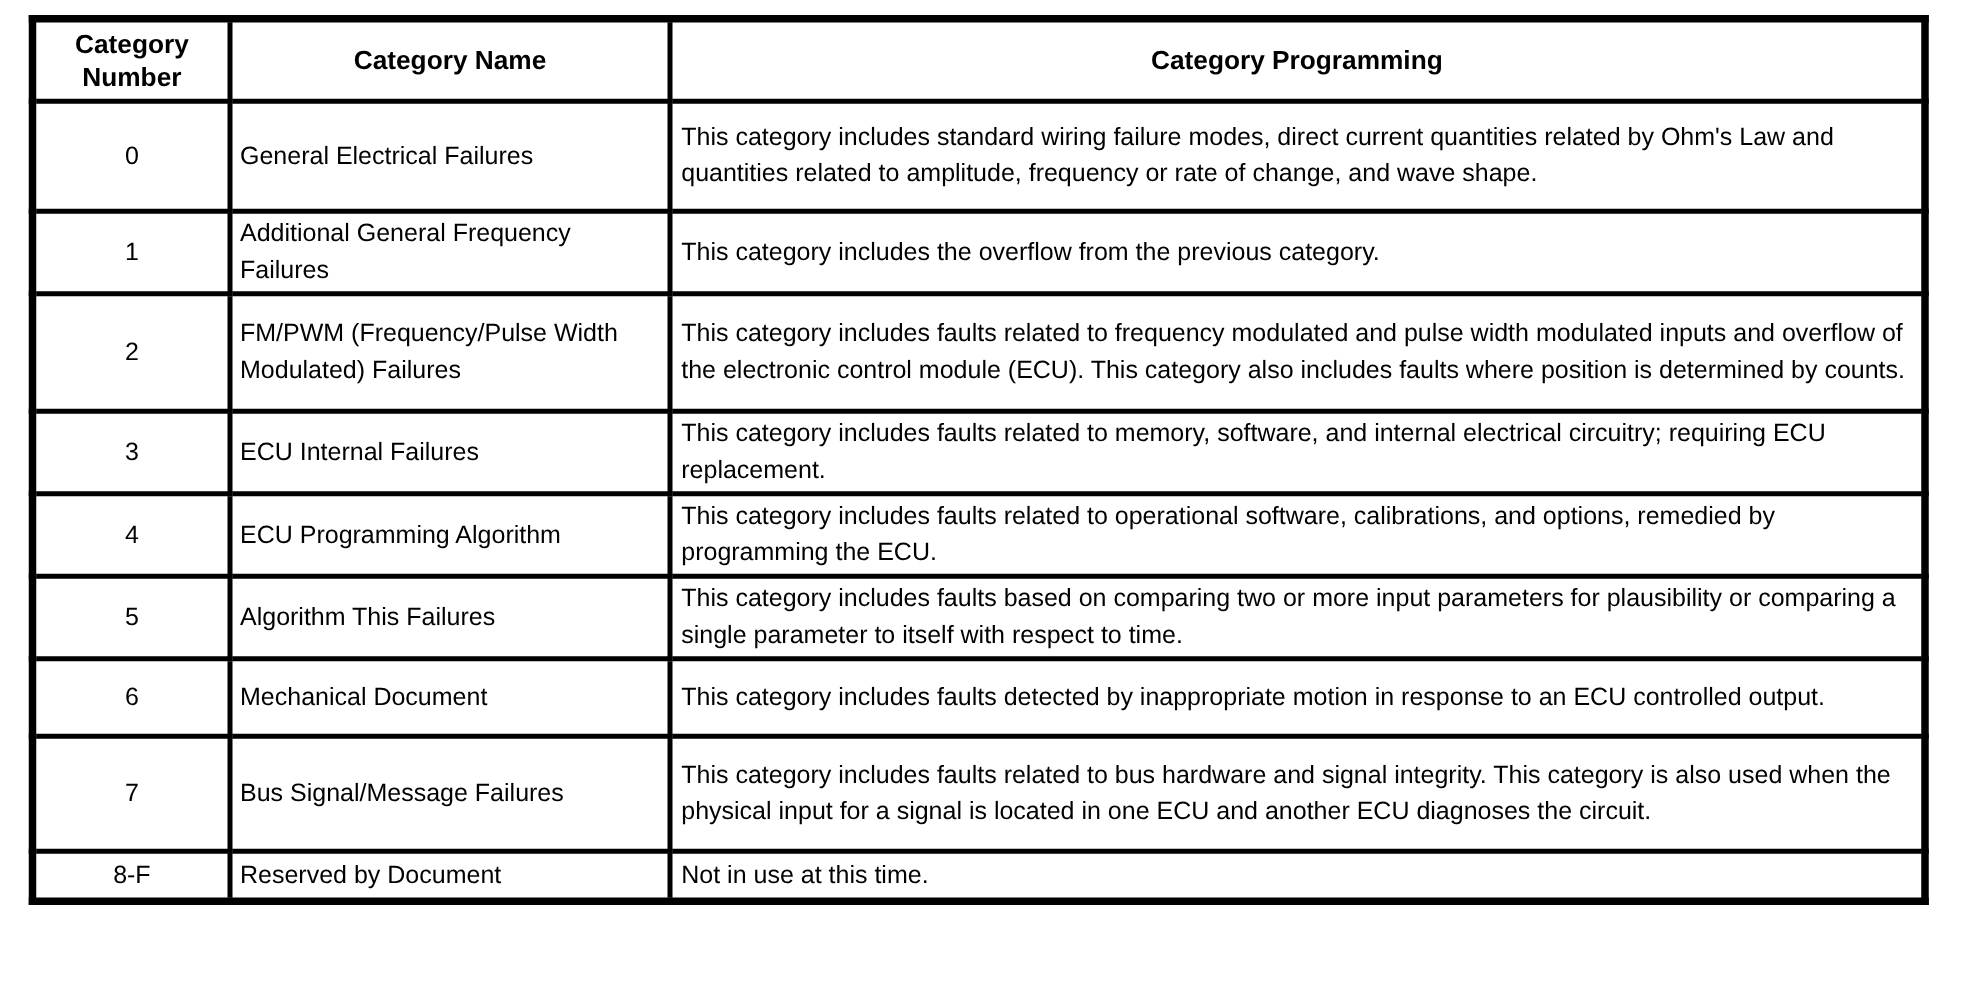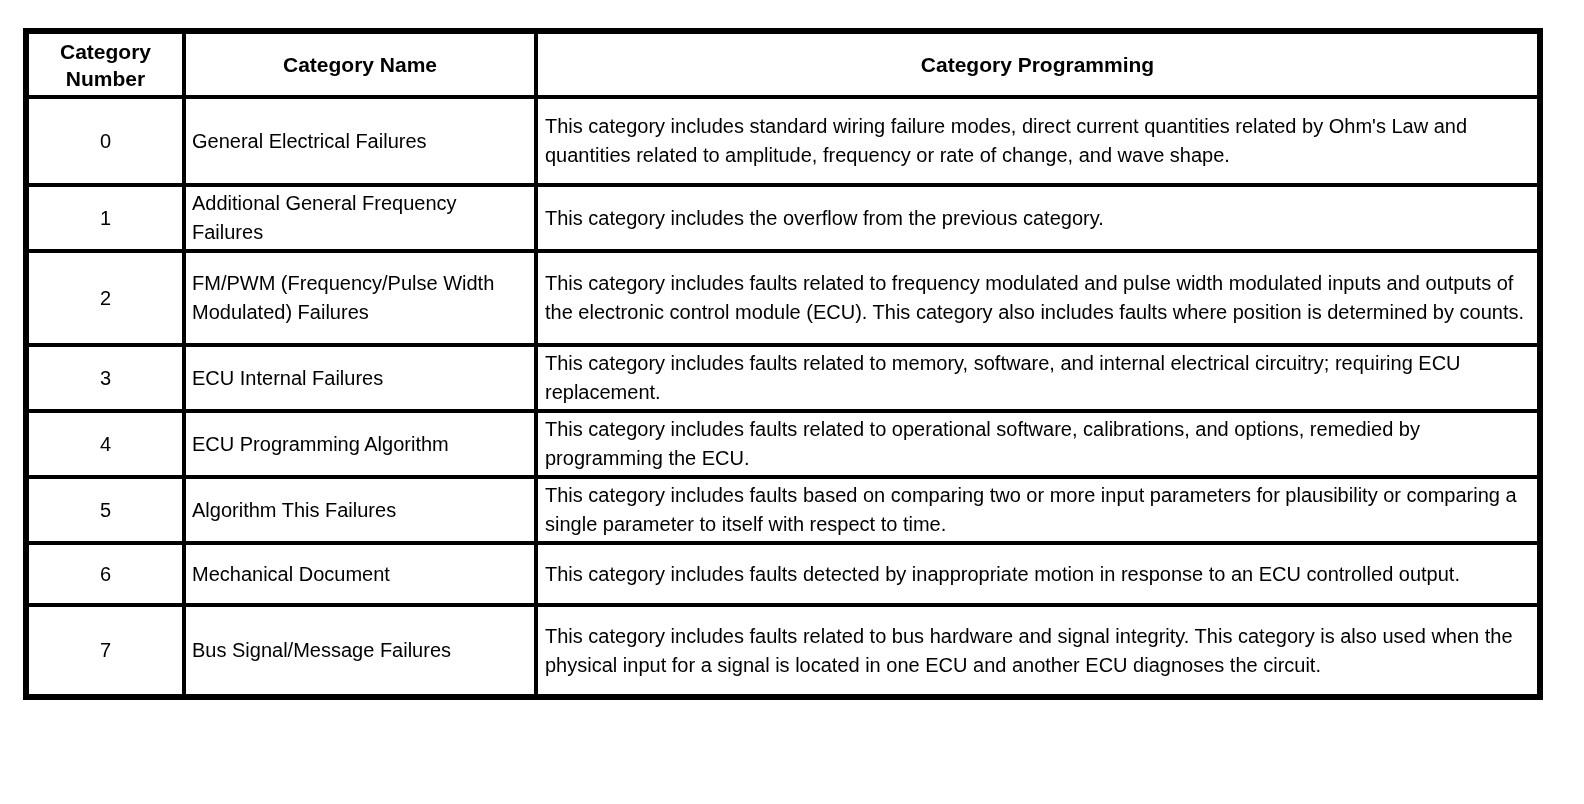--- a/index.html
+++ b/index.html
@@ -8,21 +8,21 @@
     background: #ffffff;
     width: 1584px;
     height: 804px;
     font-family: "Liberation Sans", sans-serif;
     color: #000000;
   }
   .page {
     box-sizing: border-box;
     width: 1584px;
     height: 804px;
-    padding: 28px 24px 0 23px;
+    padding: 12px 24px 0 23px;
   }
   table.fault-table {
     border-collapse: collapse;
     table-layout: fixed;
     width: 1514px;
     border: 6px solid #000000;
   }
   col.c-num  { width: 158px; }
   col.c-name { width: 352px; }
   col.c-desc { width: 1004px; }
@@ -84,21 +84,21 @@
         <td class="desc">This category includes standard wiring failure modes, direct current quantities related by Ohm's Law and quantities related to amplitude, frequency or rate of change, and wave shape.</td>
       </tr>
       <tr>
         <td class="num">1</td>
         <td class="name">Additional General Frequency Failures</td>
         <td class="desc">This category includes the overflow from the previous category.</td>
       </tr>
       <tr>
         <td class="num">2</td>
         <td class="name">FM/PWM (Frequency/Pulse Width Modulated) Failures</td>
-        <td class="desc">This category includes faults related to frequency modulated and pulse width modulated inputs and outputs of the electronic control module (ECU). This category also includes faults where position is determined by counts.</td>
+        <td class="desc">This category includes faults related to frequency modulated and pulse width modulated inputs and overflow of the electronic control module (ECU). This category also includes faults where position is determined by counts.</td>
       </tr>
       <tr>
         <td class="num">3</td>
         <td class="name">ECU Internal Failures</td>
         <td class="desc">This category includes faults related to memory, software, and internal electrical circuitry; requiring ECU replacement.</td>
       </tr>
       <tr>
         <td class="num">4</td>
         <td class="name">ECU Programming Algorithm</td>
         <td class="desc">This category includes faults related to operational software, calibrations, and options, remedied by programming the ECU.</td>
@@ -111,15 +111,20 @@
       <tr>
         <td class="num">6</td>
         <td class="name">Mechanical Document</td>
         <td class="desc">This category includes faults detected by inappropriate motion in response to an ECU controlled output.</td>
       </tr>
       <tr>
         <td class="num">7</td>
         <td class="name">Bus Signal/Message Failures</td>
         <td class="desc">This category includes faults related to bus hardware and signal integrity. This category is also used when the physical input for a signal is located in one ECU and another ECU diagnoses the circuit.</td>
       </tr>
+      <tr>
+        <td class="num">8-F</td>
+        <td class="name">Reserved by Document</td>
+        <td class="desc">Not in use at this time.</td>
+      </tr>
     </tbody>
   </table>
 </div>
 
 </body></html>

